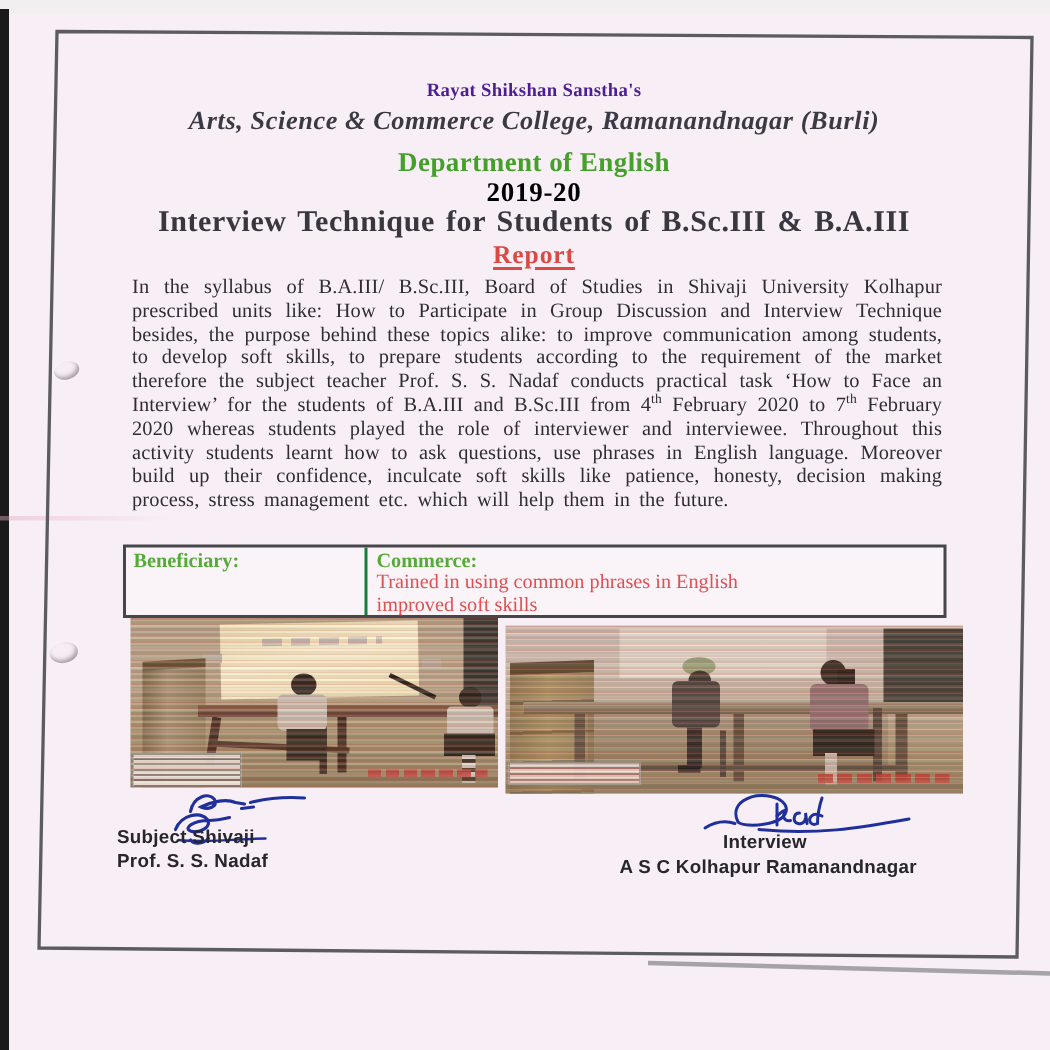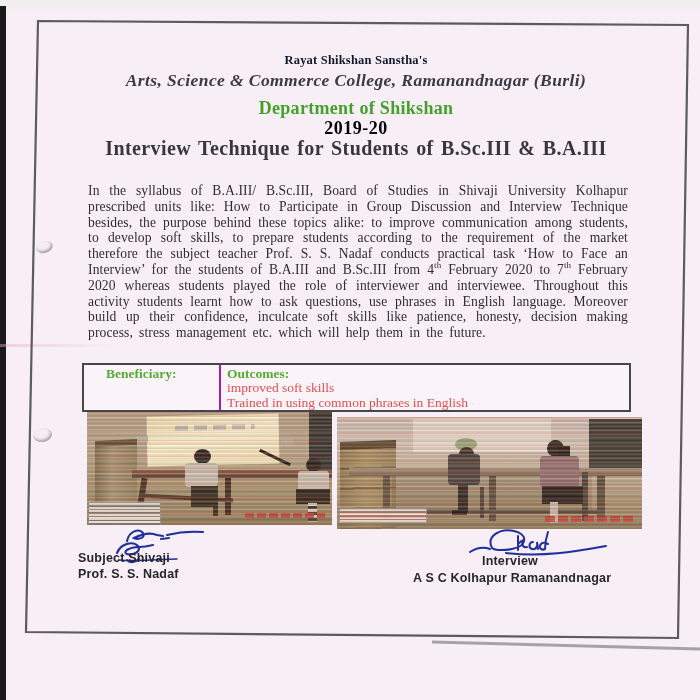--- a/index.html
+++ b/index.html
@@ -10,35 +10,35 @@
   .band-top{left:0;top:0;width:700px;height:9px;background:#f1eff0;}
   .edge-bar{left:0;top:6px;width:6px;height:694px;background:#1a1a1a;}
   .hole{border-radius:50%;background:#f5edf3;
         box-shadow:inset -1px -2px 3px rgba(140,130,140,.75),0 0 2px rgba(255,255,255,.85);}
   .hole1{left:36px;top:241px;width:17px;height:12px;transform:rotate(-15deg);}
   .hole2{left:33px;top:428px;width:19px;height:14px;transform:rotate(-10deg);}
   .crease{left:0;top:344px;width:115px;height:3px;
         background:linear-gradient(90deg,rgba(225,170,190,.45),rgba(225,170,190,0));}
   
   .hdr{left:46px;width:620px;text-align:center;white-space:nowrap;}
-  #trust{top:53px;font-size:12.5px;font-weight:bold;color:#0f172a;letter-spacing:.2px;}
+  #trust{top:53px;font-size:12.5px;font-weight:bold;color:#4c1d95;letter-spacing:.2px;}
   #college{top:70px;font-size:17.5px;font-weight:bold;color:#3b3a44;letter-spacing:.4px;font-style:italic;}
   #dept{top:98px;font-size:18px;font-weight:bold;color:#44a02a;letter-spacing:.3px;}
   #year{top:118px;font-size:18px;font-weight:bold;color:#000000;letter-spacing:.5px;}
   #title{top:137px;font-size:20px;font-weight:bold;color:#38373f;letter-spacing:.4px;word-spacing:2px;}
   #report{top:160px;font-size:17px;font-weight:bold;color:#d94a45;text-decoration:underline;
           text-decoration-thickness:2px;text-underline-offset:3px;letter-spacing:.6px;}
   
   #para{left:88px;top:183px;width:540px;font-size:13.6px;line-height:15.8px;text-align:justify;
         color:#2e2d35;word-spacing:2.6px;letter-spacing:.1px;margin:0;}
   #para sup{font-size:9px;line-height:0;vertical-align:super;}
   
   #stable{left:82px;top:363px;width:549px;height:49px;border:2px solid #46464a;display:flex;
           box-sizing:border-box;background:rgba(255,252,253,.35);}
-  #stable .c1{width:137px;border-right:2px solid #a21caf;box-sizing:border-box;padding:1px 22px;}
+  #stable .c1{width:161px;border-right:2px solid #15803d;box-sizing:border-box;padding:1px 5px;}
   #stable .c2{flex:1;padding:1px 6px;}
   .tgreen{color:#55ab38;font-weight:bold;font-size:13.5px;line-height:15px;}
   .tred{color:#e05050;font-size:13.5px;line-height:14.6px;}
   .tval{color:#e05050;font-size:15px;text-align:center;line-height:17px;}
   
   .photo{position:absolute;overflow:hidden;}
   .photo i{position:absolute;display:block;}
   #photoL{left:87px;top:412px;width:245px;height:113px;
       background:linear-gradient(180deg,#b3a184 0%,#b7a689 35%,#a6946f 65%,#93815e 100%);}
   #photoR{left:337px;top:417px;width:305px;height:112px;
@@ -130,34 +130,35 @@
   <svg class="inksvg" style="left:0;top:0" width="700" height="700" viewBox="0 0 700 700">
     <polygon points="38,21 688,25 678,638 26,632" fill="none" stroke="#5b5b60" stroke-width="2.2"></polygon>
     <path d="M432 642 L700 649" stroke="#909095" stroke-width="3" opacity="0.8" fill="none"></path>
   </svg>
 
   <span class="ab hole hole1"></span>
   <span class="ab hole hole2"></span>
 
   <div class="ab hdr" id="trust">Rayat Shikshan Sanstha's</div>
   <div class="ab hdr" id="college">Arts, Science &amp; Commerce College, Ramanandnagar (Burli)</div>
-  <div class="ab hdr" id="dept">Department of Shikshan</div>
+  <div class="ab hdr" id="dept">Department of English</div>
   <div class="ab hdr" id="year">2019-20</div>
   <div class="ab hdr" id="title">Interview Technique for Students of B.Sc.III &amp; B.A.III</div>
+  <div class="ab hdr" id="report">Report</div>
 
   <p class="ab" id="para"><span>In the syllabus of B.A.III/ B.Sc.III, Board of Studies in Shivaji University Kolhapur prescribed units like: How to Participate in Group Discussion and Interview Technique besides, the purpose behind these topics alike: to improve communication among students, to develop soft skills, to prepare students according to the requirement of the market therefore the subject teacher Prof. S. S. Nadaf conducts practical task ‘How to Face an Interview’ for the students of B.A.III and B.Sc.III from 4</span><sup>th</sup><span> February 2020 to 7</span><sup>th</sup><span> February 2020 whereas students played the role of interviewer and interviewee. Throughout this activity students learnt how to ask questions, use phrases in English language. Moreover build up their confidence, inculcate soft skills like patience, honesty, decision making process, stress management etc. which will help them in the future.</span></p>
 
   <div class="ab" id="stable">
     <div class="c1">
       <div class="tgreen">Beneficiary:</div>
     </div>
     <div class="c2">
-      <div class="tgreen">Outcomes:</div>
+      <div class="tgreen">Commerce:</div>
+      <div class="tred">Trained in using common phrases in English</div>
       <div class="tred">improved soft skills</div>
-      <div class="tred">Trained in using common phrases in English</div>
     </div>
   </div>
 
   <div class="photo" id="photoL">
     <i class="pl-board"></i>
     <i class="pl-scr">
         <i class="pl-scrtxt"></i>
       </i>
     <i class="pl-clip1"></i>
     <i class="pl-clip2"></i>

